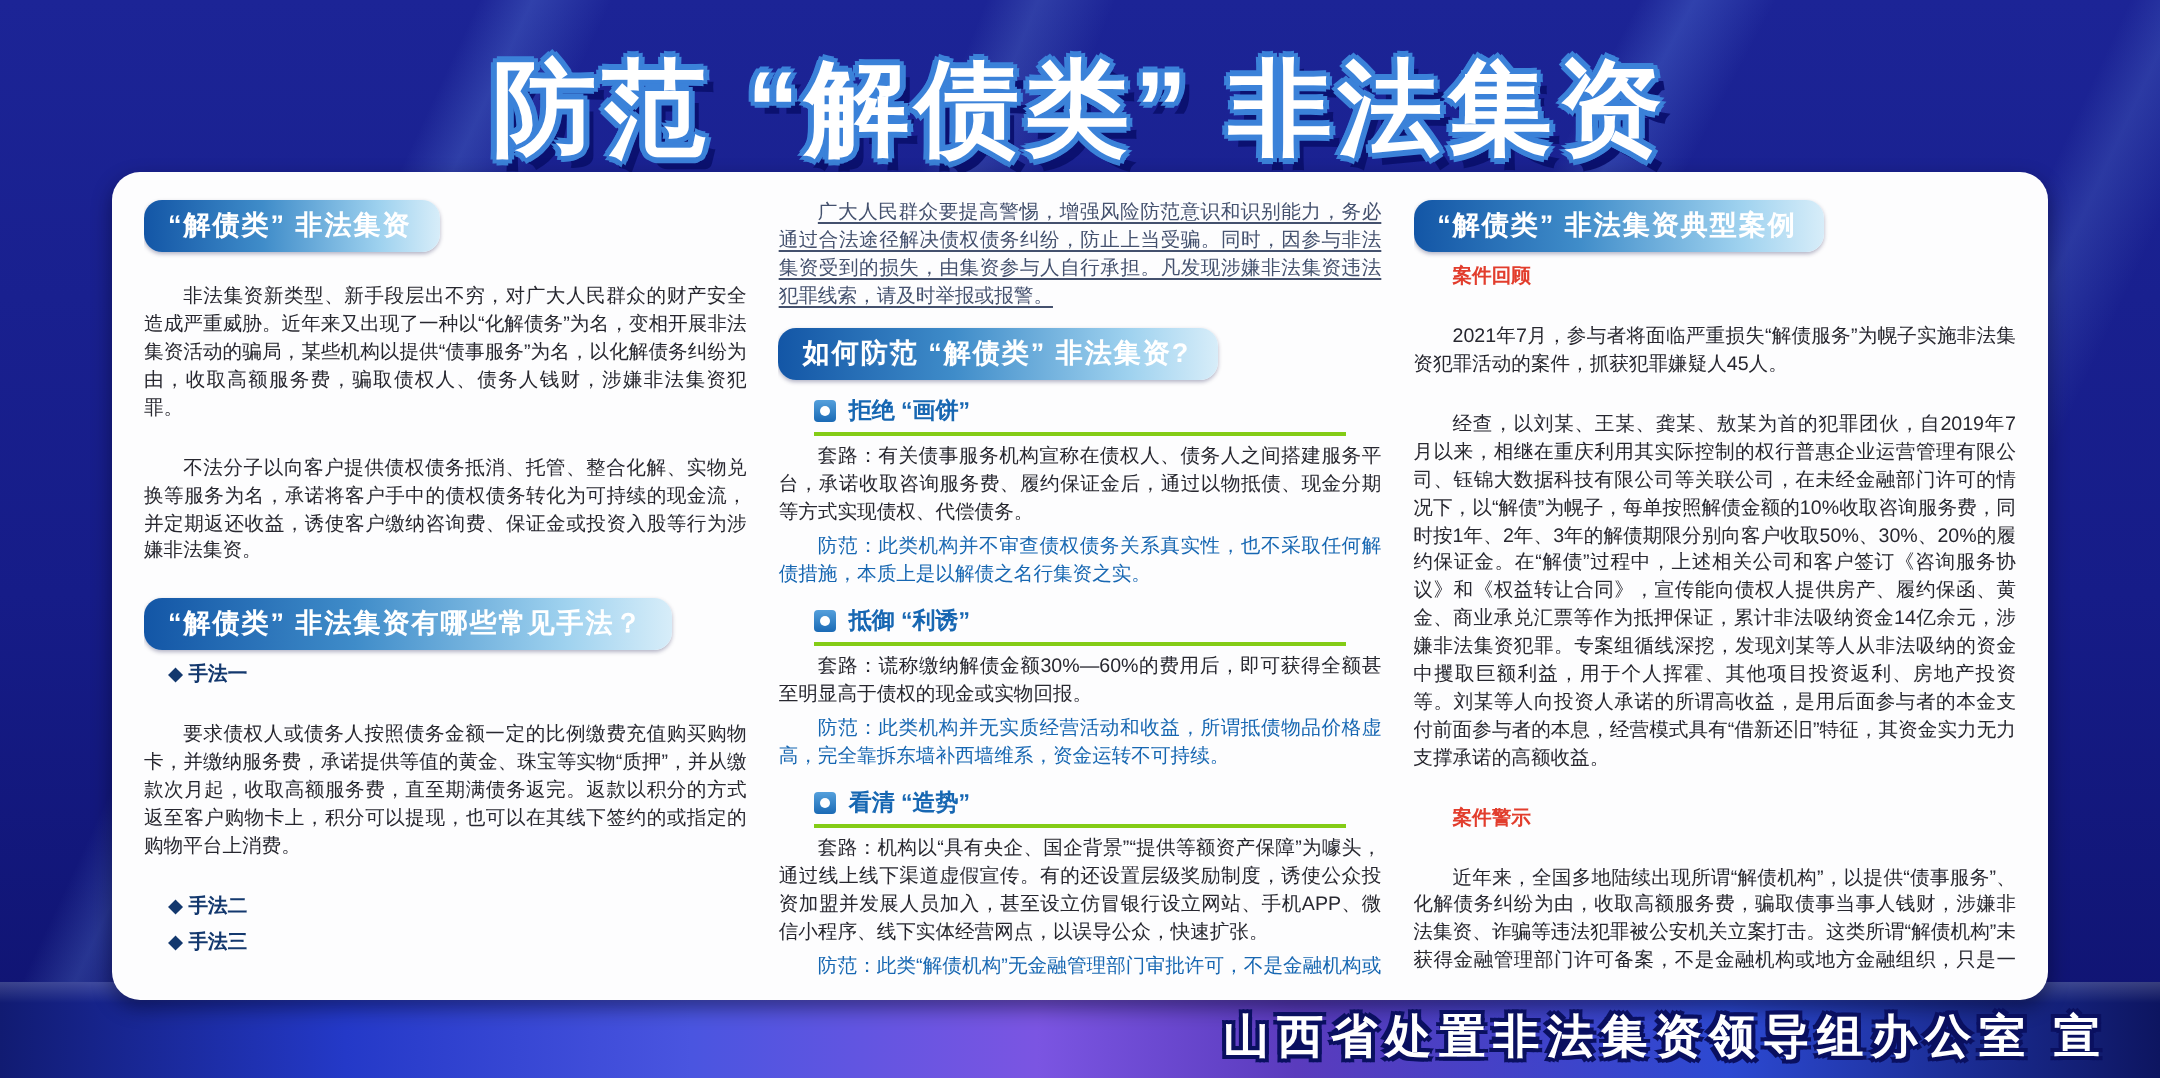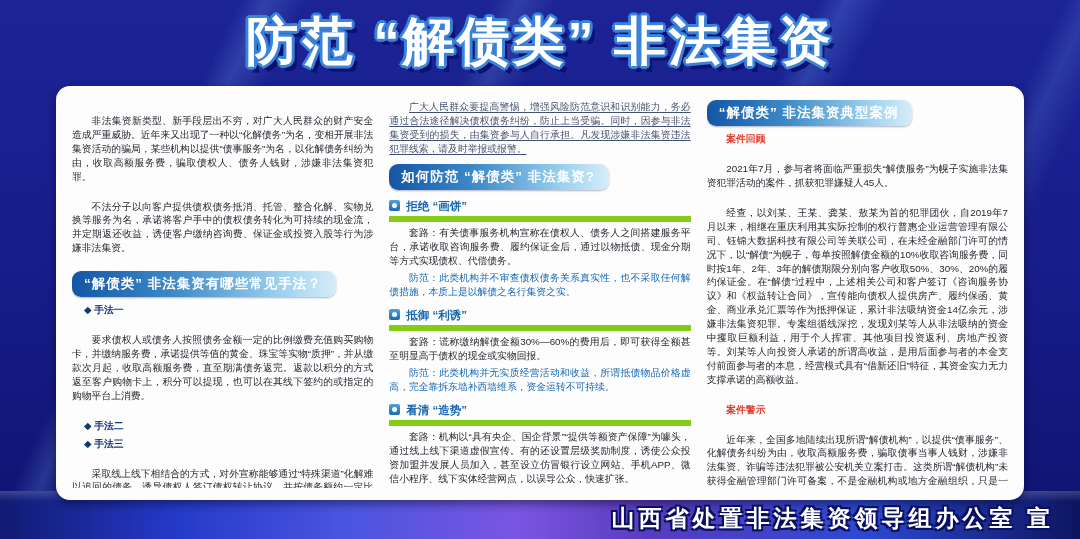--- a/index.html
+++ b/index.html
@@ -7,21 +7,21 @@
   .poster{
     position:relative;width:1080px;height:539px;overflow:hidden;
     background:
       linear-gradient(115deg, rgba(130,180,255,0) 18%, rgba(130,180,255,.20) 20%, rgba(130,180,255,0) 23%),
       linear-gradient(112deg, rgba(150,200,255,0) 38%, rgba(150,200,255,.16) 40%, rgba(150,200,255,0) 43%),
       linear-gradient(118deg, rgba(120,170,255,0) 60%, rgba(120,170,255,.22) 62%, rgba(120,170,255,0) 65%),
       linear-gradient(115deg, rgba(140,190,255,0) 80%, rgba(140,190,255,.15) 82%, rgba(140,190,255,0) 85%),
       linear-gradient(180deg,#1c2496 0%,#161c88 55%,#0f1370 100%);
   }
   .title{
-    position:absolute;top:7px;left:0;right:0;margin:0;text-align:center;
+    position:absolute;top:20px;left:0;right:0;margin:0;text-align:center;
     font-size:52px;font-weight:bold;color:#ffffff;letter-spacing:3px;
     text-shadow:
       -2px -2px 0 #3b82d9, 2px -2px 0 #3b82d9, -2px 2px 0 #3b82d9, 2px 2px 0 #3b82d9,
       0 -3px 0 #3b82d9, 0 3px 0 #3b82d9, -3px 0 0 #3b82d9, 3px 0 0 #3b82d9,
       5px 6px 0 #0b1170;
   }
   .bottom-band{
     position:absolute;left:0;bottom:0;width:1080px;height:48px;
     background:
       linear-gradient(180deg, rgba(255,255,255,.18) 0%, rgba(255,255,255,0) 22%),
@@ -41,39 +41,40 @@
   .col{flex:1;min-width:0;overflow:hidden;font-size:9.8px;line-height:1.42;color:#27272f;text-align:justify;}
   .pill{
     width:fit-content;max-width:100%;margin:2px 0 6px;padding:3px 14px 4px 12px;
     background:linear-gradient(90deg,#1356a6 0%,#3f8cc9 40%,#9fd2ef 80%,#d7edf9 100%);
     color:#ffffff;font-weight:bold;font-size:13.5px;letter-spacing:1px;
     border-radius:9px;box-shadow:0 1px 2px rgba(0,0,60,.3);white-space:nowrap;
   }
   .body{margin:16px 0;text-indent:2em;}
   .m-label{color:#13386e;font-weight:bold;margin:4px 12px 0;}
   .intro{color:#44516e;text-decoration:underline;text-underline-offset:2px;margin:2px 0 8px;text-indent:2em;}
-  .sub-h{display:flex;align-items:center;gap:6px;color:#1767b2;font-weight:bold;font-size:11.5px;border-bottom:6px solid #84cc16;padding-bottom:2px;margin:8px 0 4px;}
+  .sub-h{display:flex;align-items:center;gap:6px;color:#1767b2;font-weight:bold;font-size:11.5px;border-bottom:2px solid #84cc16;padding-bottom:2px;margin:8px 18px 4px;}
   .sq{width:11px;height:11px;flex:0 0 11px;background:linear-gradient(180deg,#54a0dc,#1a6ab5);border-radius:2px;display:flex;align-items:center;justify-content:center;}
   .dot{width:5px;height:5px;background:#fff;border-radius:50%;}
   .tactic{color:#27272f;margin:3px 0;text-indent:2em;}
   .prevent{color:#1767b2;margin:3px 0 6px;text-indent:2em;}
   .red-label{color:#e23d2d;font-weight:bold;margin:4px 0 1px;text-indent:2em;}
 </style>
 </head>
 <body>
 
 <div class="poster">
 
   <h1 class="title">防范 “解债类” 非法集资</h1>
 
   <div class="bottom-band"></div>
 
   <div class="panel">
 
     <div class="col">
+      <div class="pill">“解债类” 非法集资</div>
       <p class="body">非法集资新类型、新手段层出不穷，对广大人民群众的财产安全造成严重威胁。近年来又出现了一种以“化解债务”为名，变相开展非法集资活动的骗局，某些机构以提供“债事服务”为名，以化解债务纠纷为由，收取高额服务费，骗取债权人、债务人钱财，涉嫌非法集资犯罪。</p>
       <p class="body">不法分子以向客户提供债权债务抵消、托管、整合化解、实物兑换等服务为名，承诺将客户手中的债权债务转化为可持续的现金流，并定期返还收益，诱使客户缴纳咨询费、保证金或投资入股等行为涉嫌非法集资。</p>
       <div class="pill">“解债类” 非法集资有哪些常见手法？</div>
 
       <div>
         <div class="m-label">◆ 手法一</div>
         <p class="body">要求债权人或债务人按照债务金额一定的比例缴费充值购买购物卡，并缴纳服务费，承诺提供等值的黄金、珠宝等实物“质押”，并从缴款次月起，收取高额服务费，直至期满债务返完。返款以积分的方式返至客户购物卡上，积分可以提现，也可以在其线下签约的或指定的购物平台上消费。</p>
       </div>
       <div>
         <div class="m-label">◆ 手法二</div>

